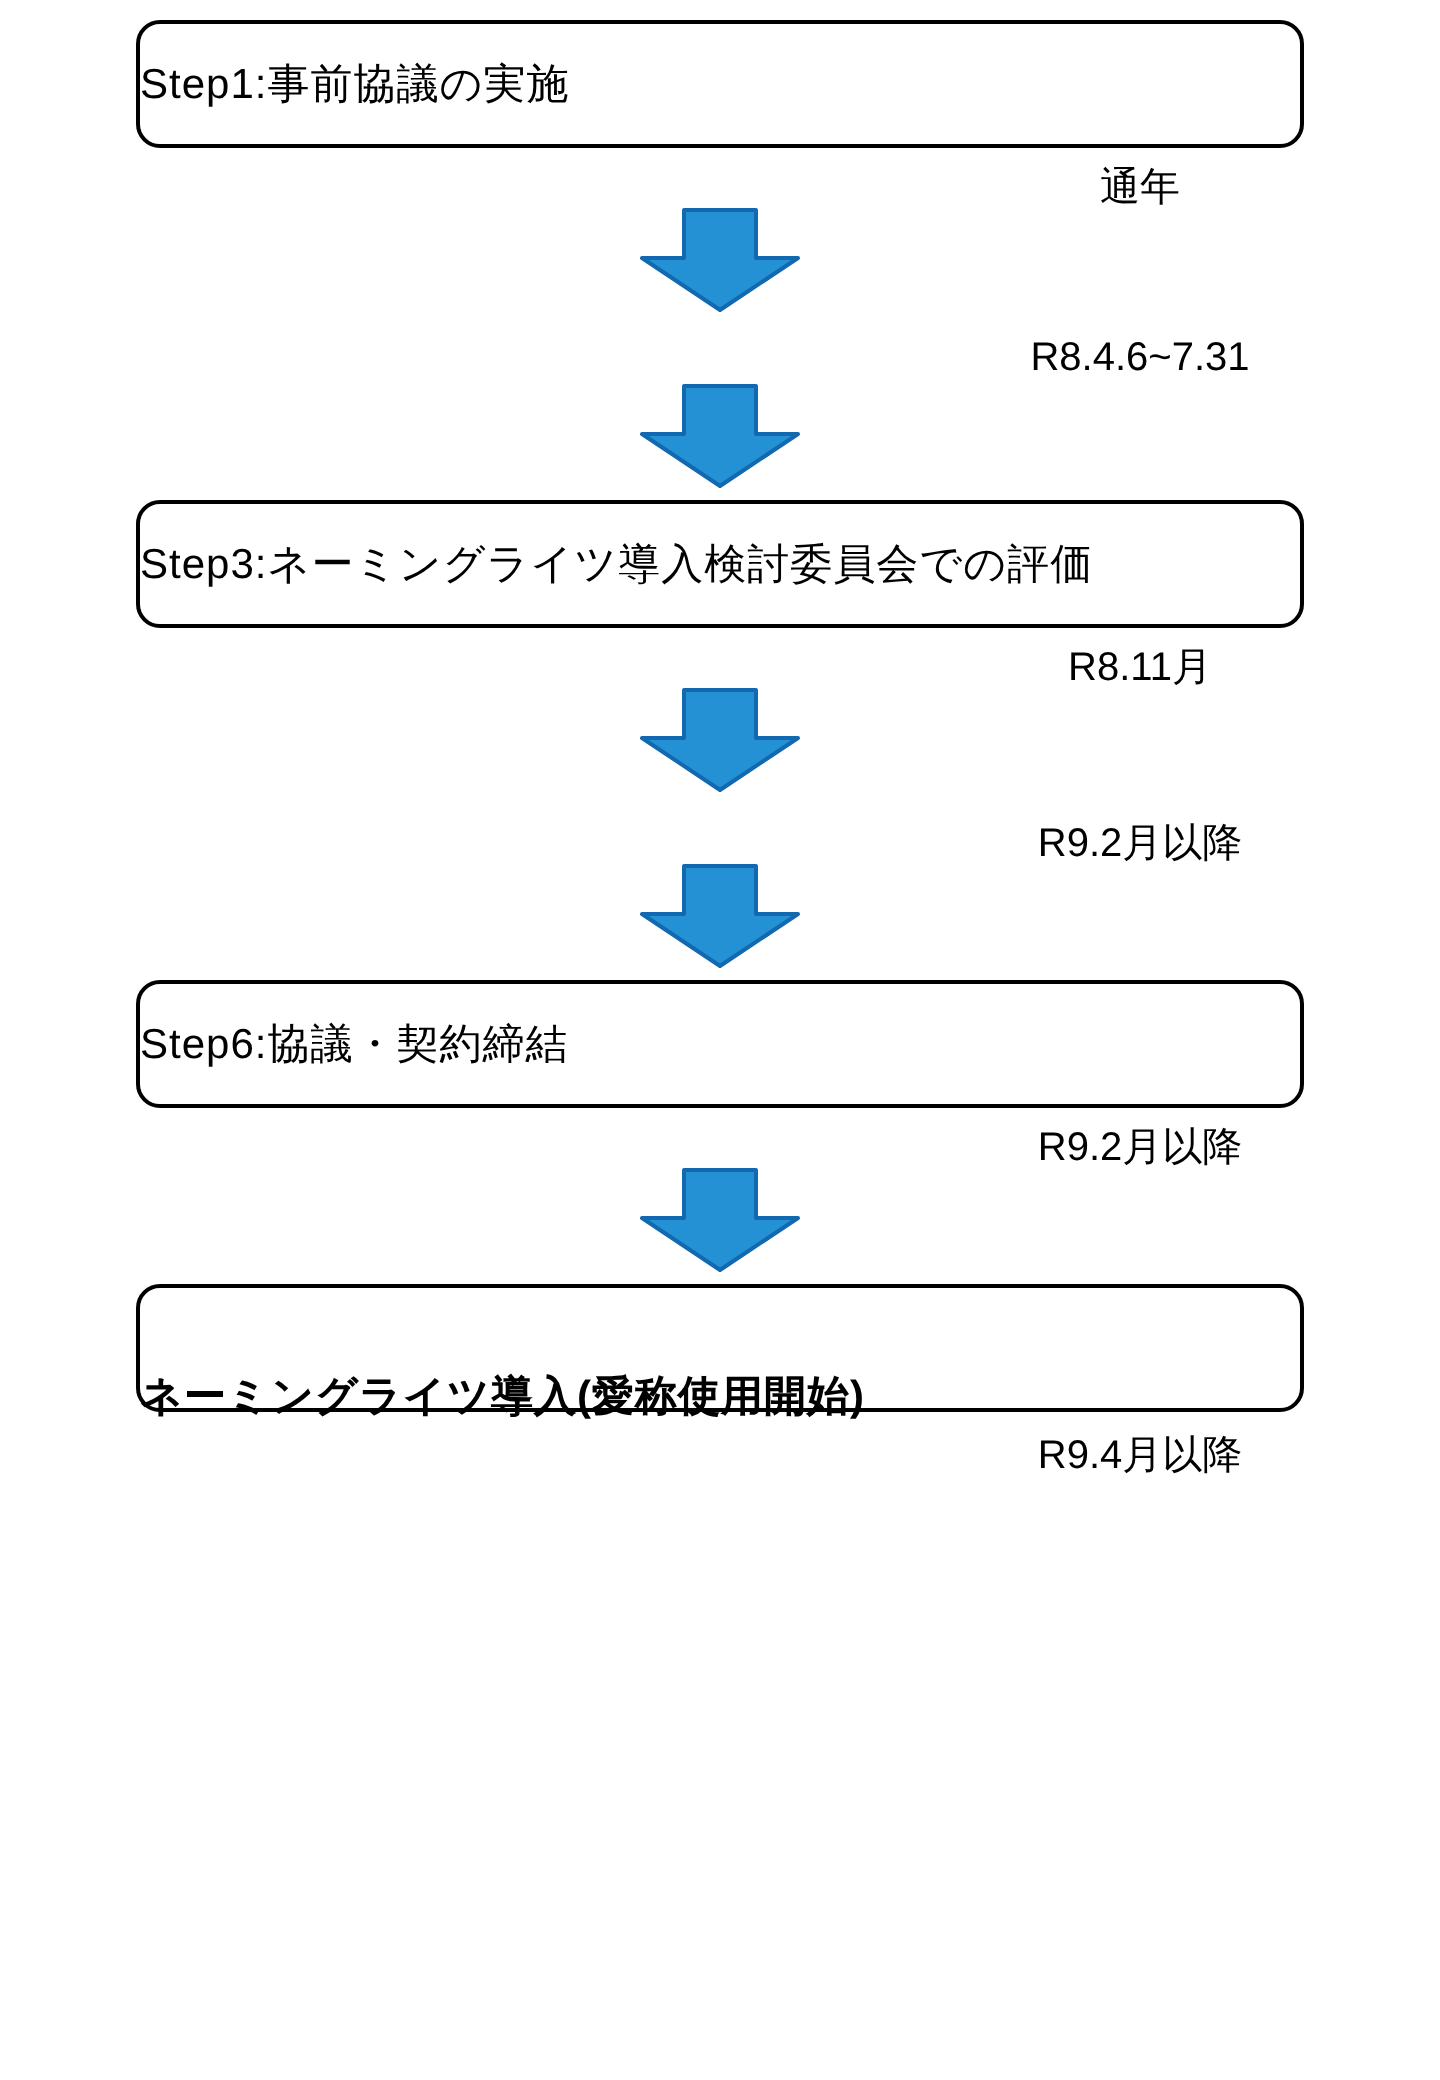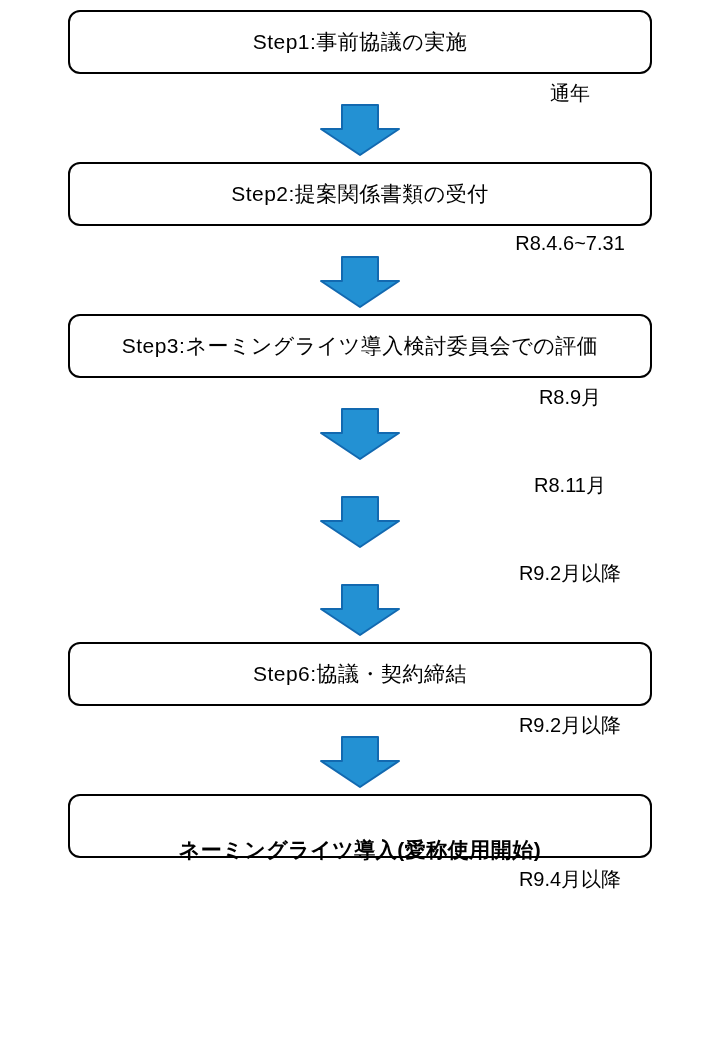--- a/index.html
+++ b/index.html
@@ -23,21 +23,21 @@
   }
   .step-box {
     width: 580px;
     height: 60px;
     margin: 0 auto;
     border: 2px solid #000000;
     border-radius: 12px;
     background: #ffffff;
     display: flex;
     align-items: center;
-    justify-content: center;
+    justify-content: flex-start;
     box-sizing: content-box;
   }
   .step-box span {
     font-size: 21px;
     letter-spacing: 0.5px;
     white-space: nowrap;
   }
   .step-box.final span {
     font-weight: bold;
     margin-top: 48px;
@@ -84,38 +84,29 @@
   <div class="step-box">
     <span>Step1:事前協議の実施</span>
   </div>
   <div class="connector">
     <div class="date-label">通年</div>
     <svg class="arrow" viewBox="0 0 80 52">
       <polygon points="22,1 58,1 58,25 79,25 40,51 1,25 22,25" stroke="#1269B0" stroke-width="2" stroke-linejoin="round" fill="#2391D3"></polygon>
     </svg>
   </div>
 
-  <div class="step-box">
-    <span>Step2:提案関係書類の受付</span>
-  </div>
   <div class="connector">
     <div class="date-label">R8.4.6~7.31</div>
     <svg class="arrow" viewBox="0 0 80 52">
       <polygon points="22,1 58,1 58,25 79,25 40,51 1,25 22,25" stroke="#1269B0" stroke-width="2" stroke-linejoin="round" fill="#2391D3"></polygon>
     </svg>
   </div>
 
   <div class="step-box">
     <span>Step3:ネーミングライツ導入検討委員会での評価</span>
-  </div>
-  <div class="connector">
-    <div class="date-label">R8.9月</div>
-    <svg class="arrow" viewBox="0 0 80 52">
-      <polygon points="22,1 58,1 58,25 79,25 40,51 1,25 22,25" stroke="#1269B0" stroke-width="2" stroke-linejoin="round" fill="#2391D3"></polygon>
-    </svg>
   </div>
 
   <div class="connector">
     <div class="date-label">R8.11月</div>
     <svg class="arrow" viewBox="0 0 80 52">
       <polygon points="22,1 58,1 58,25 79,25 40,51 1,25 22,25" stroke="#1269B0" stroke-width="2" stroke-linejoin="round" fill="#2391D3"></polygon>
     </svg>
   </div>
 
   <div class="connector">

